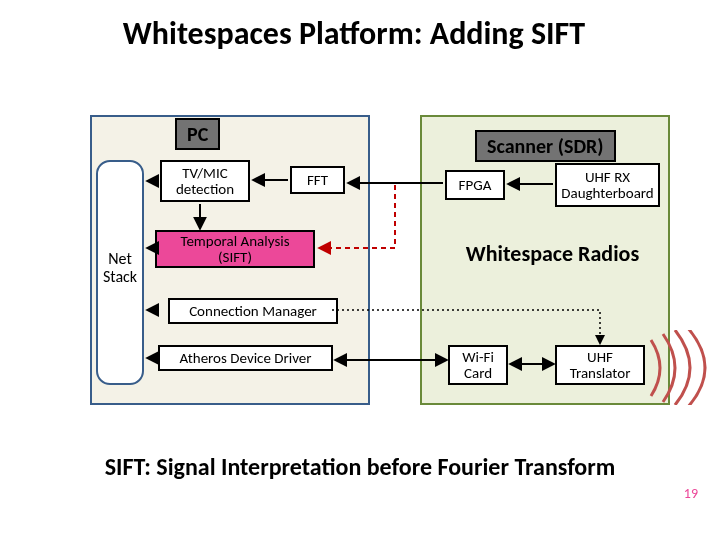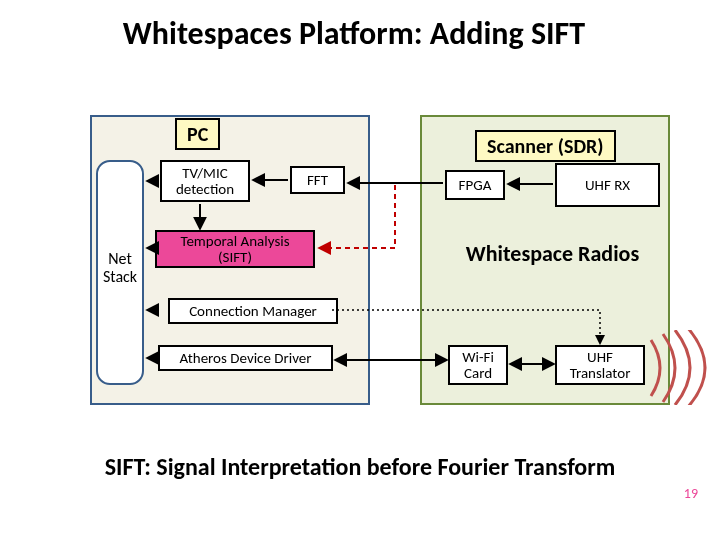--- a/index.html
+++ b/index.html
@@ -27,21 +27,21 @@
     background: #f4f2e7;
     border-color: #385d8a;
   }
   .sdr-panel {
     left: 420px; top: 115px; width: 250px; height: 290px;
     background: #ecf0dc;
     border-color: #6a8a3a;
   }
   .panel-title {
     position: absolute;
-    background: #fef9c3;
+    background: #737373;
     border: 2px solid #000;
     padding: 2px 10px;
     font-size: 20px;
     font-weight: bold;
     white-space: nowrap;
   }
   .pc-title { left: 175px; top: 118px; }
   .sdr-title { left: 475px; top: 130px; }
   .netstack {
     position: absolute;
@@ -137,20 +137,21 @@
 <div class="box add">
     <span>Atheros Device Driver</span>
   </div>
 
 <div class="box fpga">
     <span>FPGA</span>
   </div>
 <div class="box uhfrx">
   <div>
     <span>UHF RX</span><br>
+    <span>Daughterboard</span>
   </div>
 </div>
 <div class="box wifi">
   <div>
     <span>Wi-Fi</span><br>
     <span>Card</span>
   </div>
 </div>
 <div class="box uhft">
   <div>

